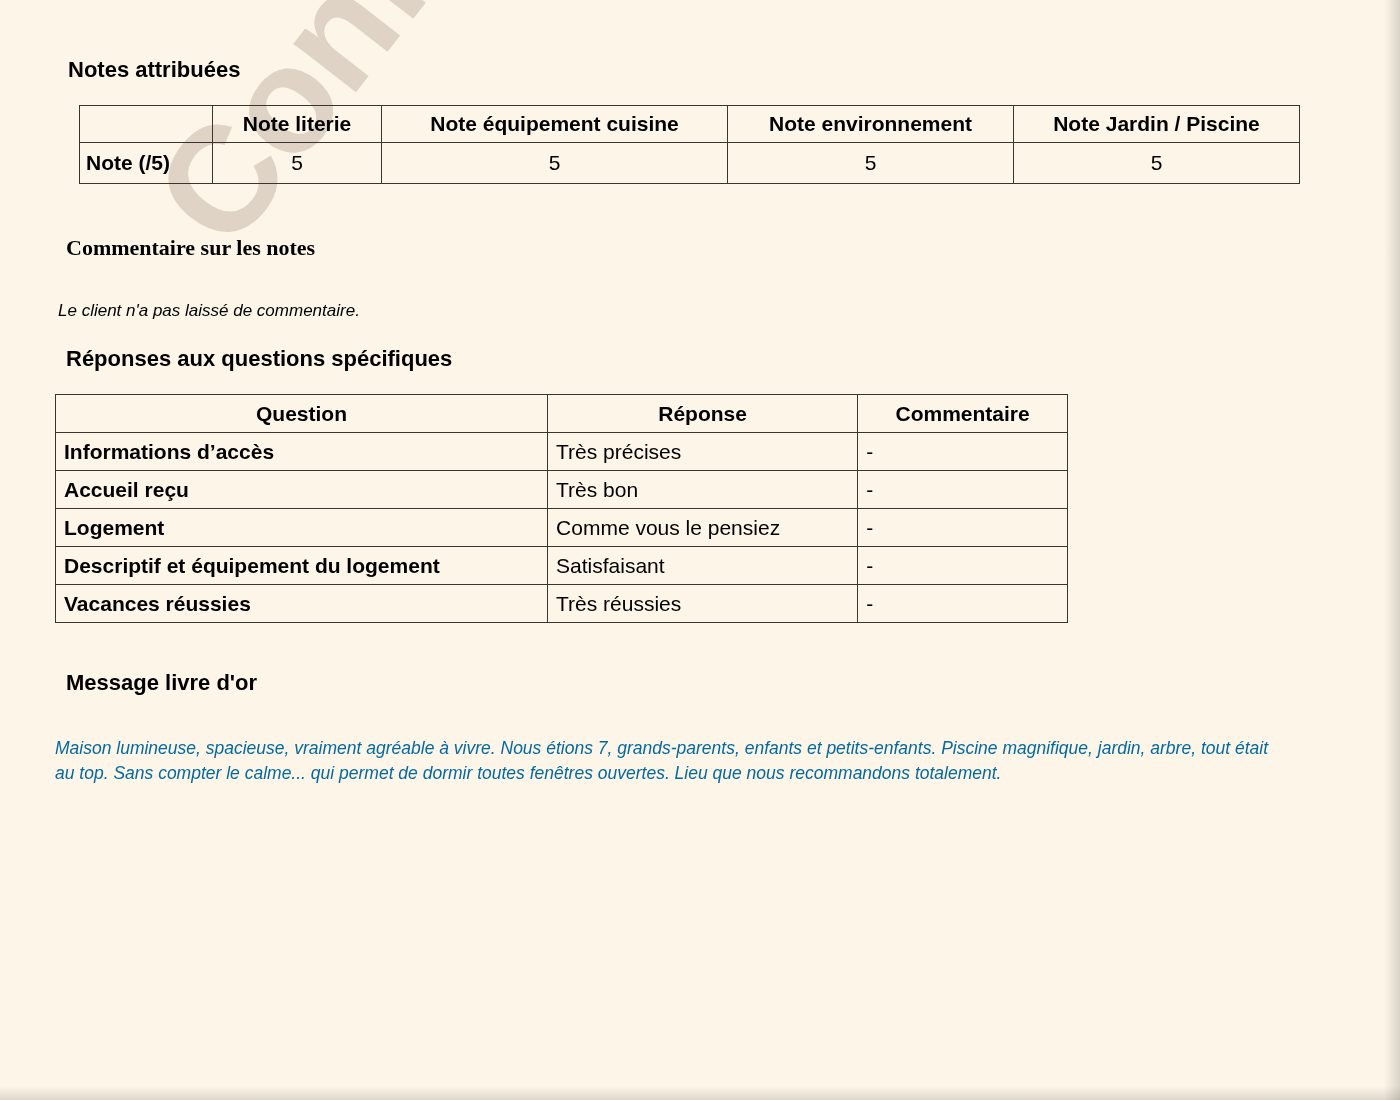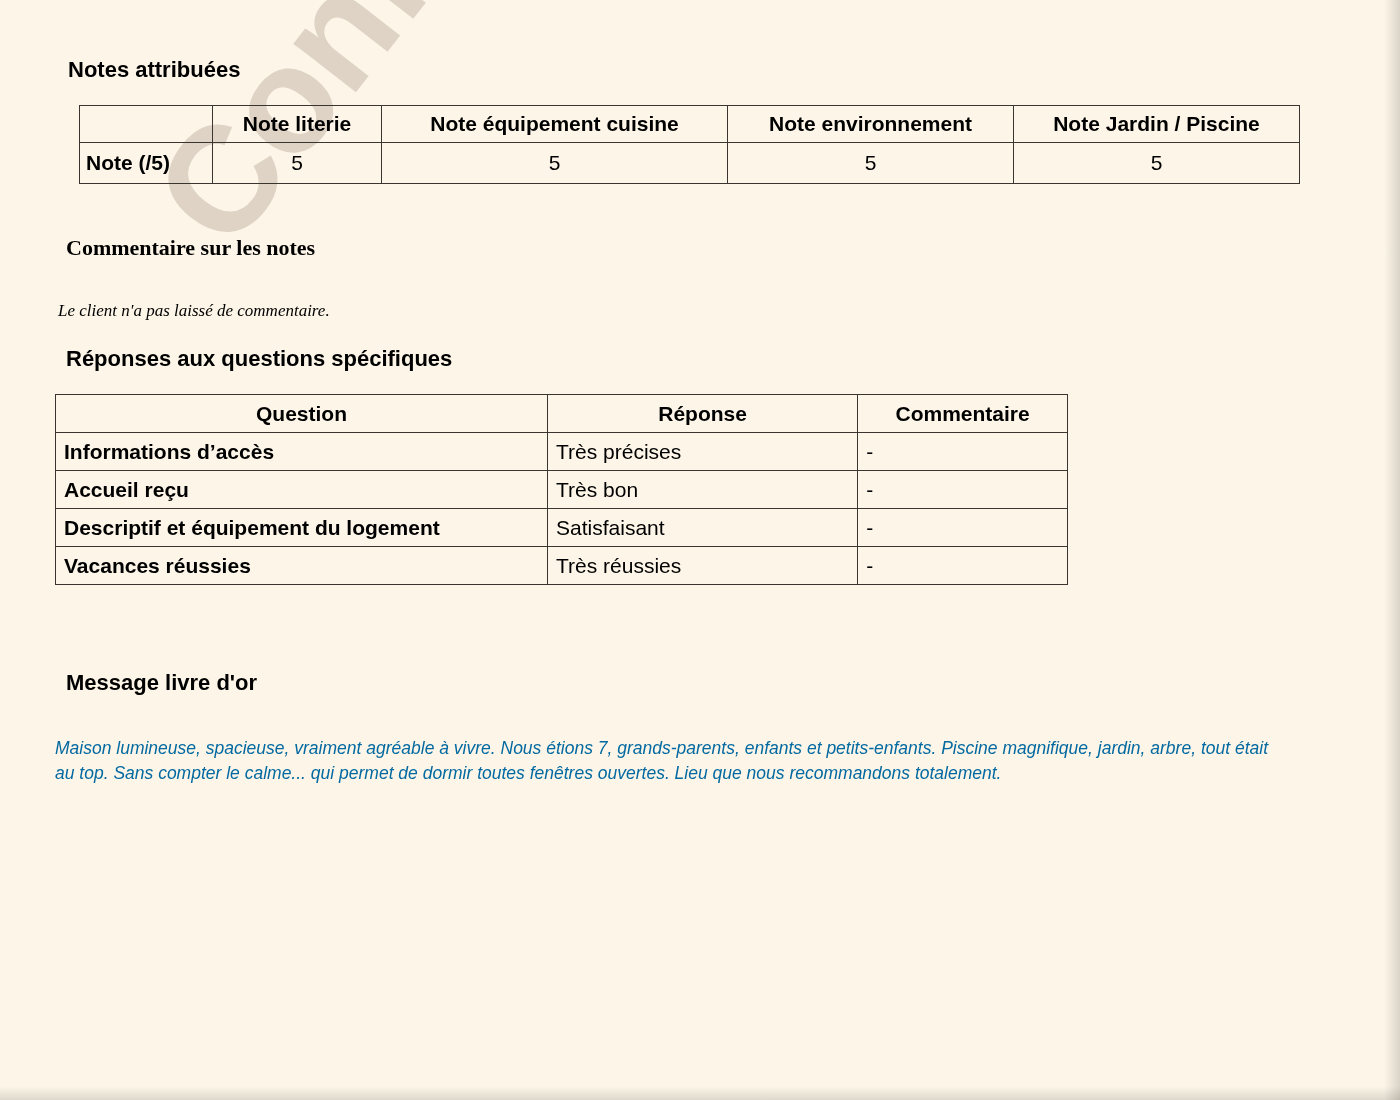--- a/index.html
+++ b/index.html
@@ -123,21 +123,20 @@
   .nt-c4 { width: 265px; }
 
   
   .comment-note {
     position: absolute;
     left: 58px;
     top: 284px;
     font-size: 17px;
     font-style: italic;
     color: #000;
-    font-family: Liberation Serif, serif;
   }
 
   
   .questions-table {
     left: 55px;
     top: 394px;
     width: 1013px;
   }
   .questions-table th {
     font-weight: bold;
@@ -226,20 +225,25 @@
           <td class="q">Informations d’accès</td>
           <td class="r">Très précises</td>
           <td class="c">-</td>
         </tr>
         <tr>
           <td class="q">Accueil reçu</td>
           <td class="r">Très bon</td>
           <td class="c">-</td>
         </tr>
         <tr>
+          <td class="q">Logement</td>
+          <td class="r">Comme vous le pensiez</td>
+          <td class="c">-</td>
+        </tr>
+        <tr>
           <td class="q">Descriptif et équipement du logement</td>
           <td class="r">Satisfaisant</td>
           <td class="c">-</td>
         </tr>
         <tr>
           <td class="q">Vacances réussies</td>
           <td class="r">Très réussies</td>
           <td class="c">-</td>
         </tr>
       </tbody>

